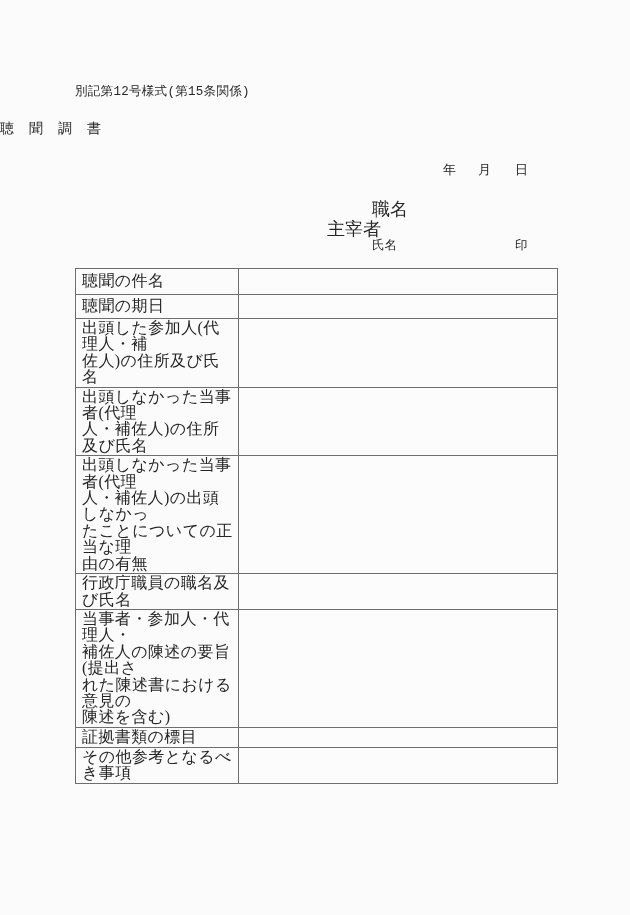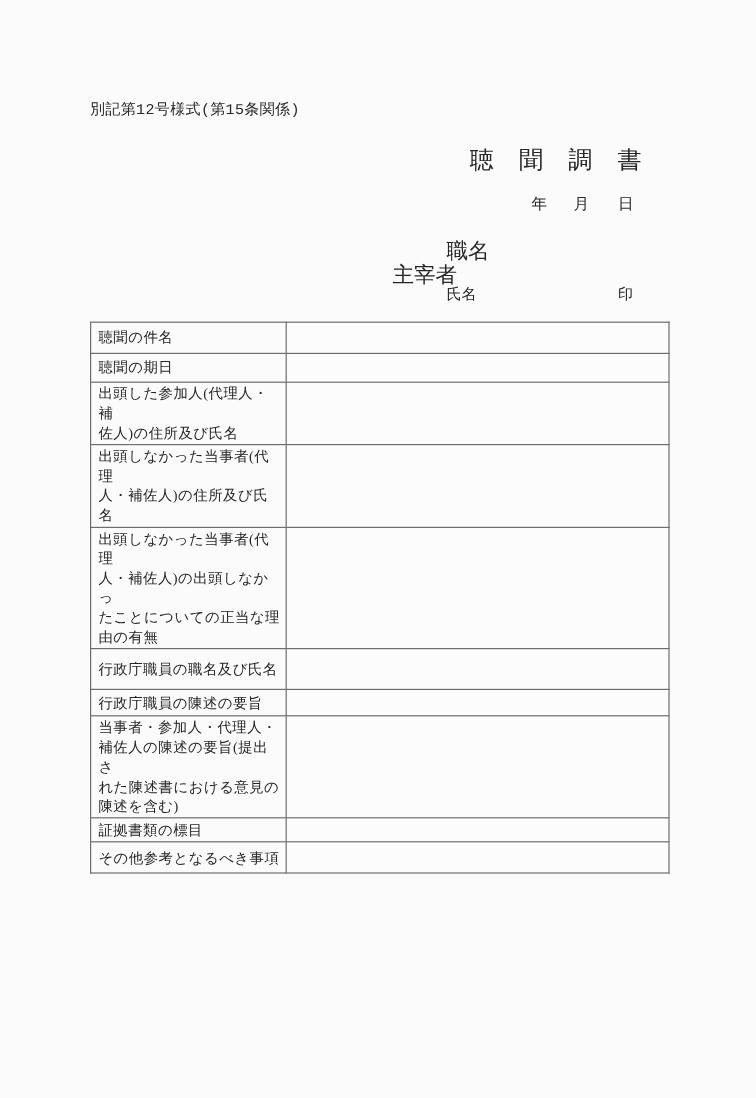--- a/index.html
+++ b/index.html
@@ -4,40 +4,40 @@
 <style>
   html,body{margin:0;padding:0;}
   body{
     width:630px;height:915px;position:relative;
     background:#fbfbfb;color:#262626;
     font-family:"Liberation Serif","DejaVu Serif",serif;
     overflow:hidden;
   }
   .abs{position:absolute;font-family:Liberation Mono, monospace;}
   .form-number{left:75px;top:83px;font-size:12.5px;letter-spacing:0.3px;}
-  .doc-title{left:0;top:120px;width:535px;text-align:right;font-size:20px;letter-spacing:0.5px;}
+  .doc-title{left:0;top:120px;width:535px;text-align:left;font-size:14px;letter-spacing:0.5px;}
   .date-year{left:443px;top:161px;font-size:13px;}
   .date-month{left:478px;top:161px;font-size:13px;}
   .date-day{left:515px;top:161px;font-size:13px;}
   .role-label{left:372px;top:197px;font-size:18px;}
   .presider-label{left:327px;top:217px;font-size:18px;}
   .name-label{left:372px;top:237px;font-size:12.5px;}
   .seal-label{left:515px;top:237px;font-size:12.5px;}
   table.form-table{
     position:absolute;left:75px;top:268px;
     border-collapse:collapse;table-layout:fixed;
     width:482px;
   }
   table.form-table td{
     border:1px solid #6e6e6e;
     vertical-align:middle;
     padding:1px 3px 1px 6px;
   }
   td.label-cell{
-    font-size:12px;
+    font-size:16px;
     line-height:16.4px;
     letter-spacing:0.4px;
     white-space:pre-line;
   }
   td.value-cell{background:#fcfcfc;}
 </style>
 </head>
 <body>
 
 <div class="abs form-number">別記第12号様式(第15条関係)</div>
@@ -80,24 +80,20 @@
       <td class="label-cell">出頭しなかった当事者(代理
 人・補佐人)の出頭しなかっ
 たことについての正当な理
 由の有無</td>
       <td class="value-cell"></td>
     </tr>
     <tr style="height:34px">
       <td class="label-cell">行政庁職員の職名及び氏名</td>
       <td class="value-cell"></td>
     </tr>
-    <tr style="height:22px">
-      <td class="label-cell">行政庁職員の陳述の要旨</td>
-      <td class="value-cell"></td>
-    </tr>
     <tr style="height:67px">
       <td class="label-cell">当事者・参加人・代理人・
 補佐人の陳述の要旨(提出さ
 れた陳述書における意見の
 陳述を含む)</td>
       <td class="value-cell"></td>
     </tr>
     <tr style="height:20px">
       <td class="label-cell">証拠書類の標目</td>
       <td class="value-cell"></td>

